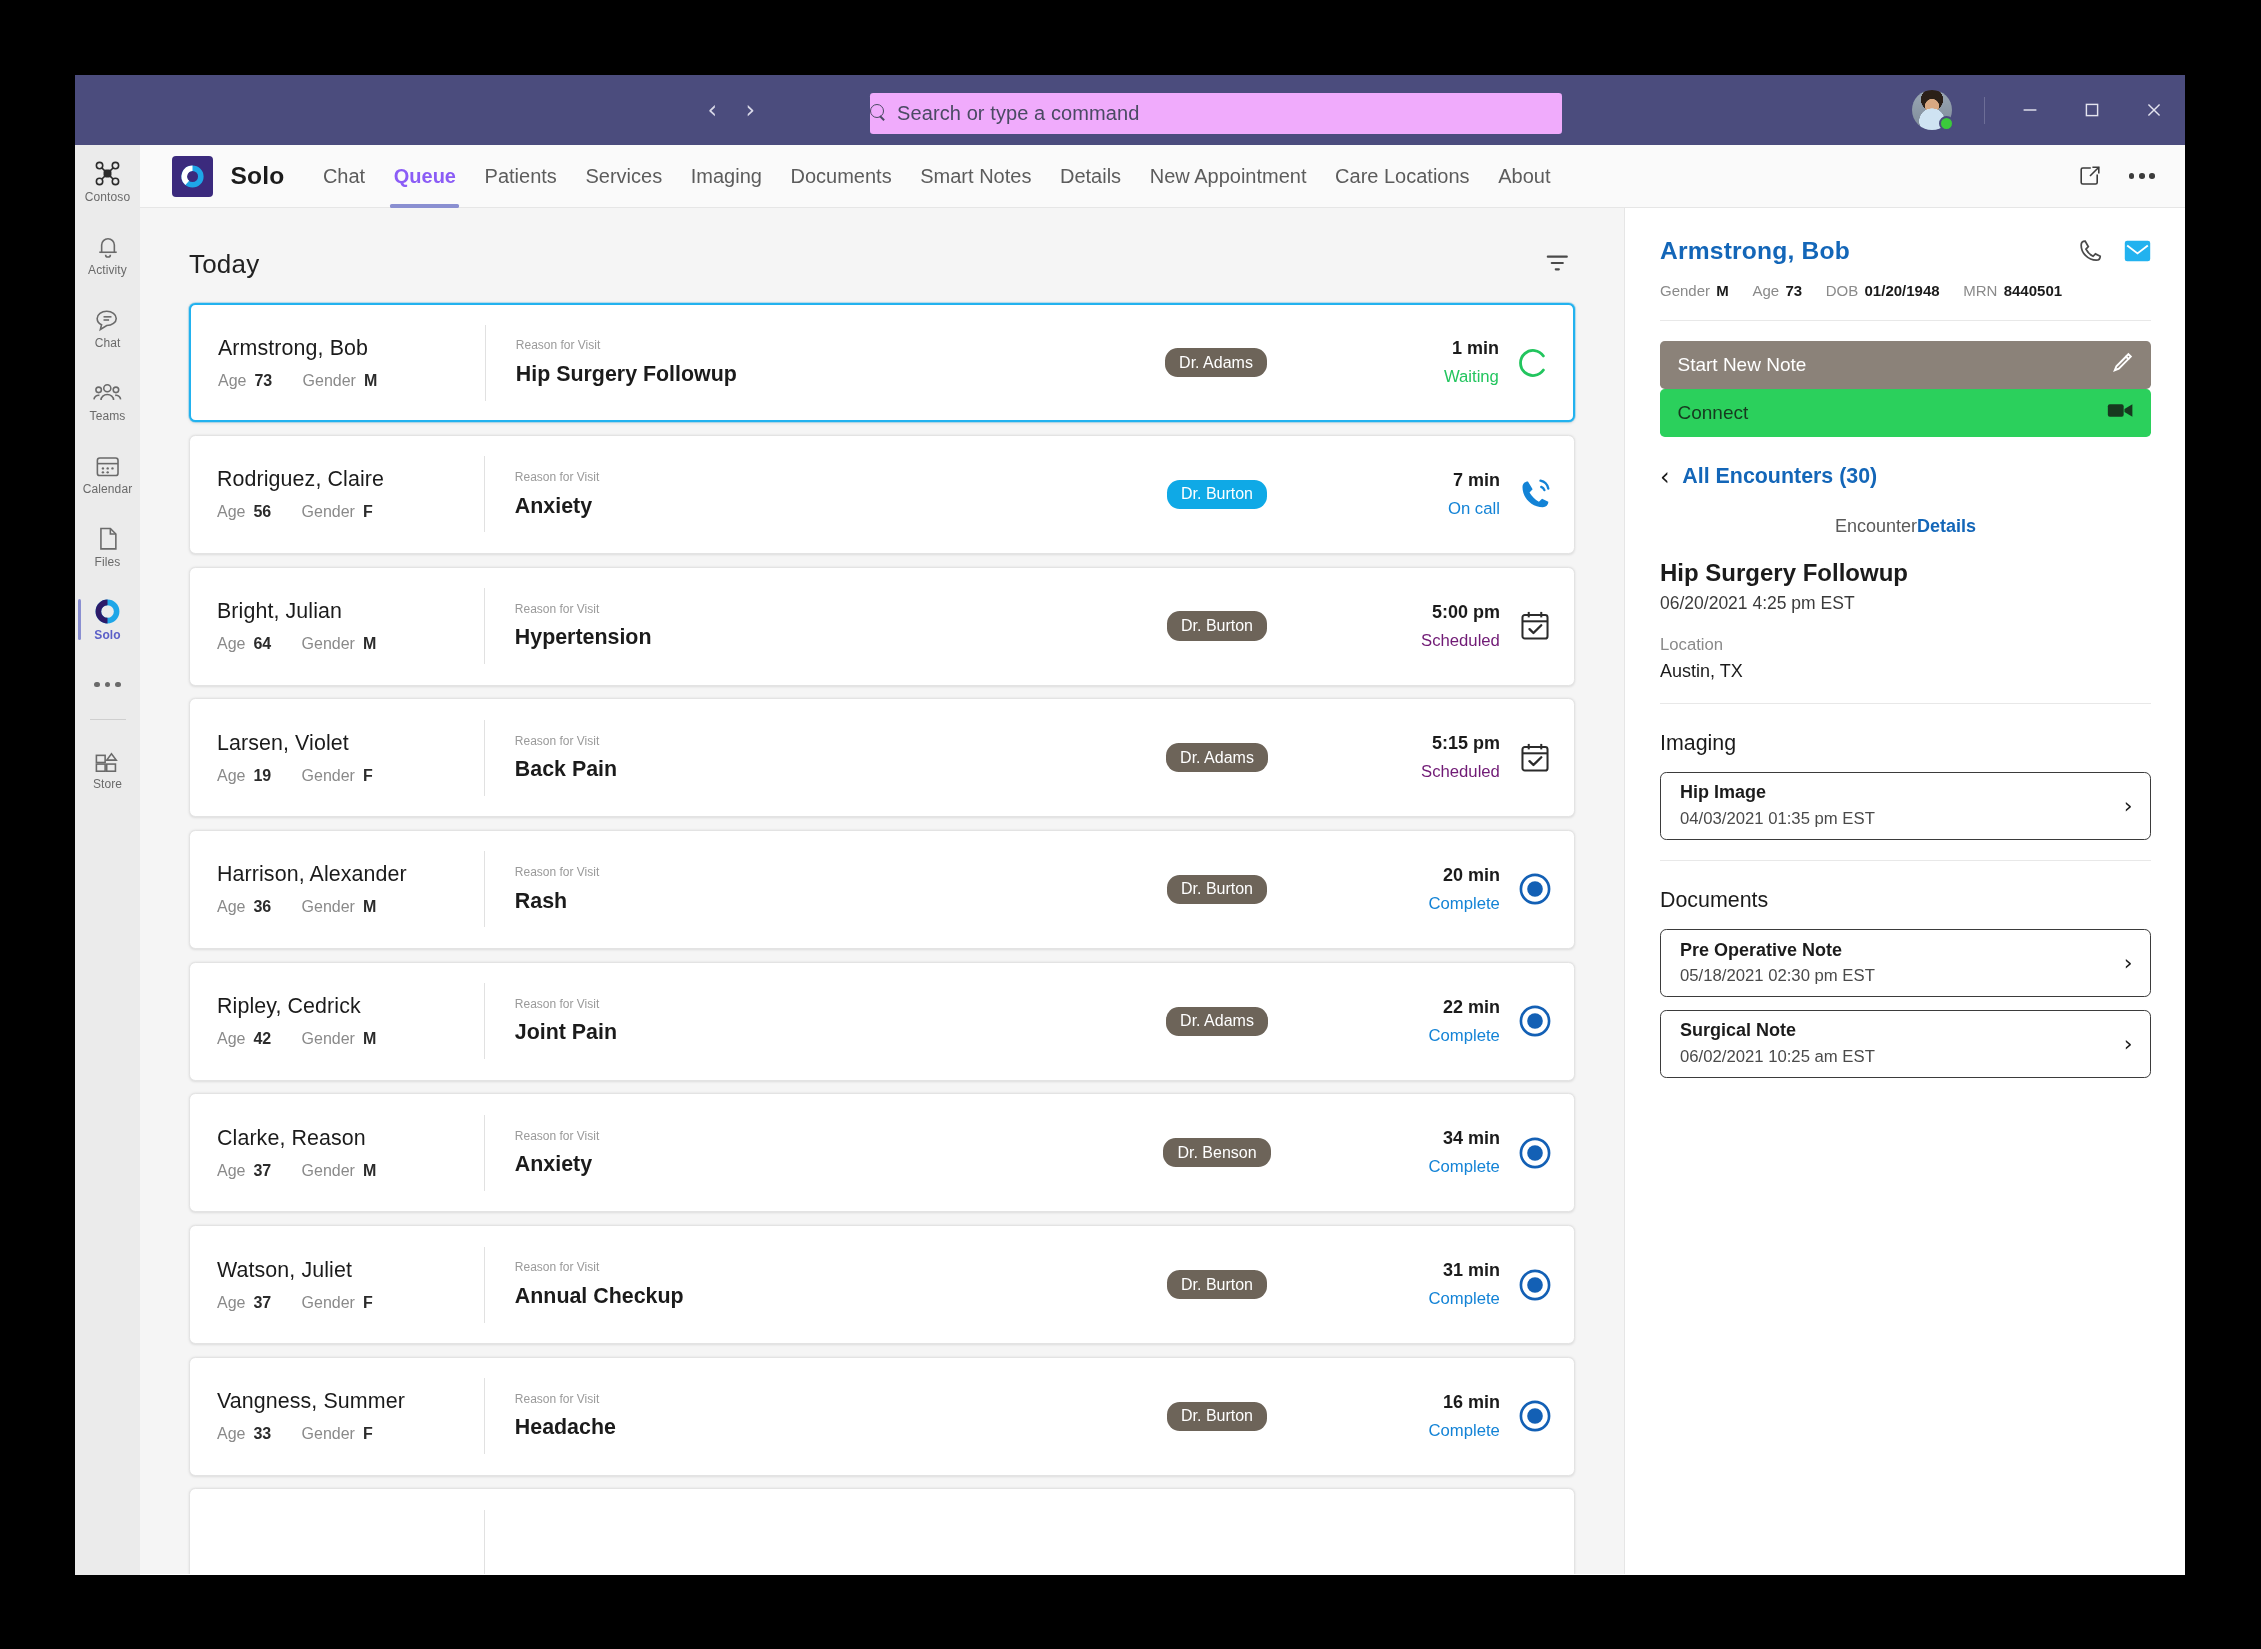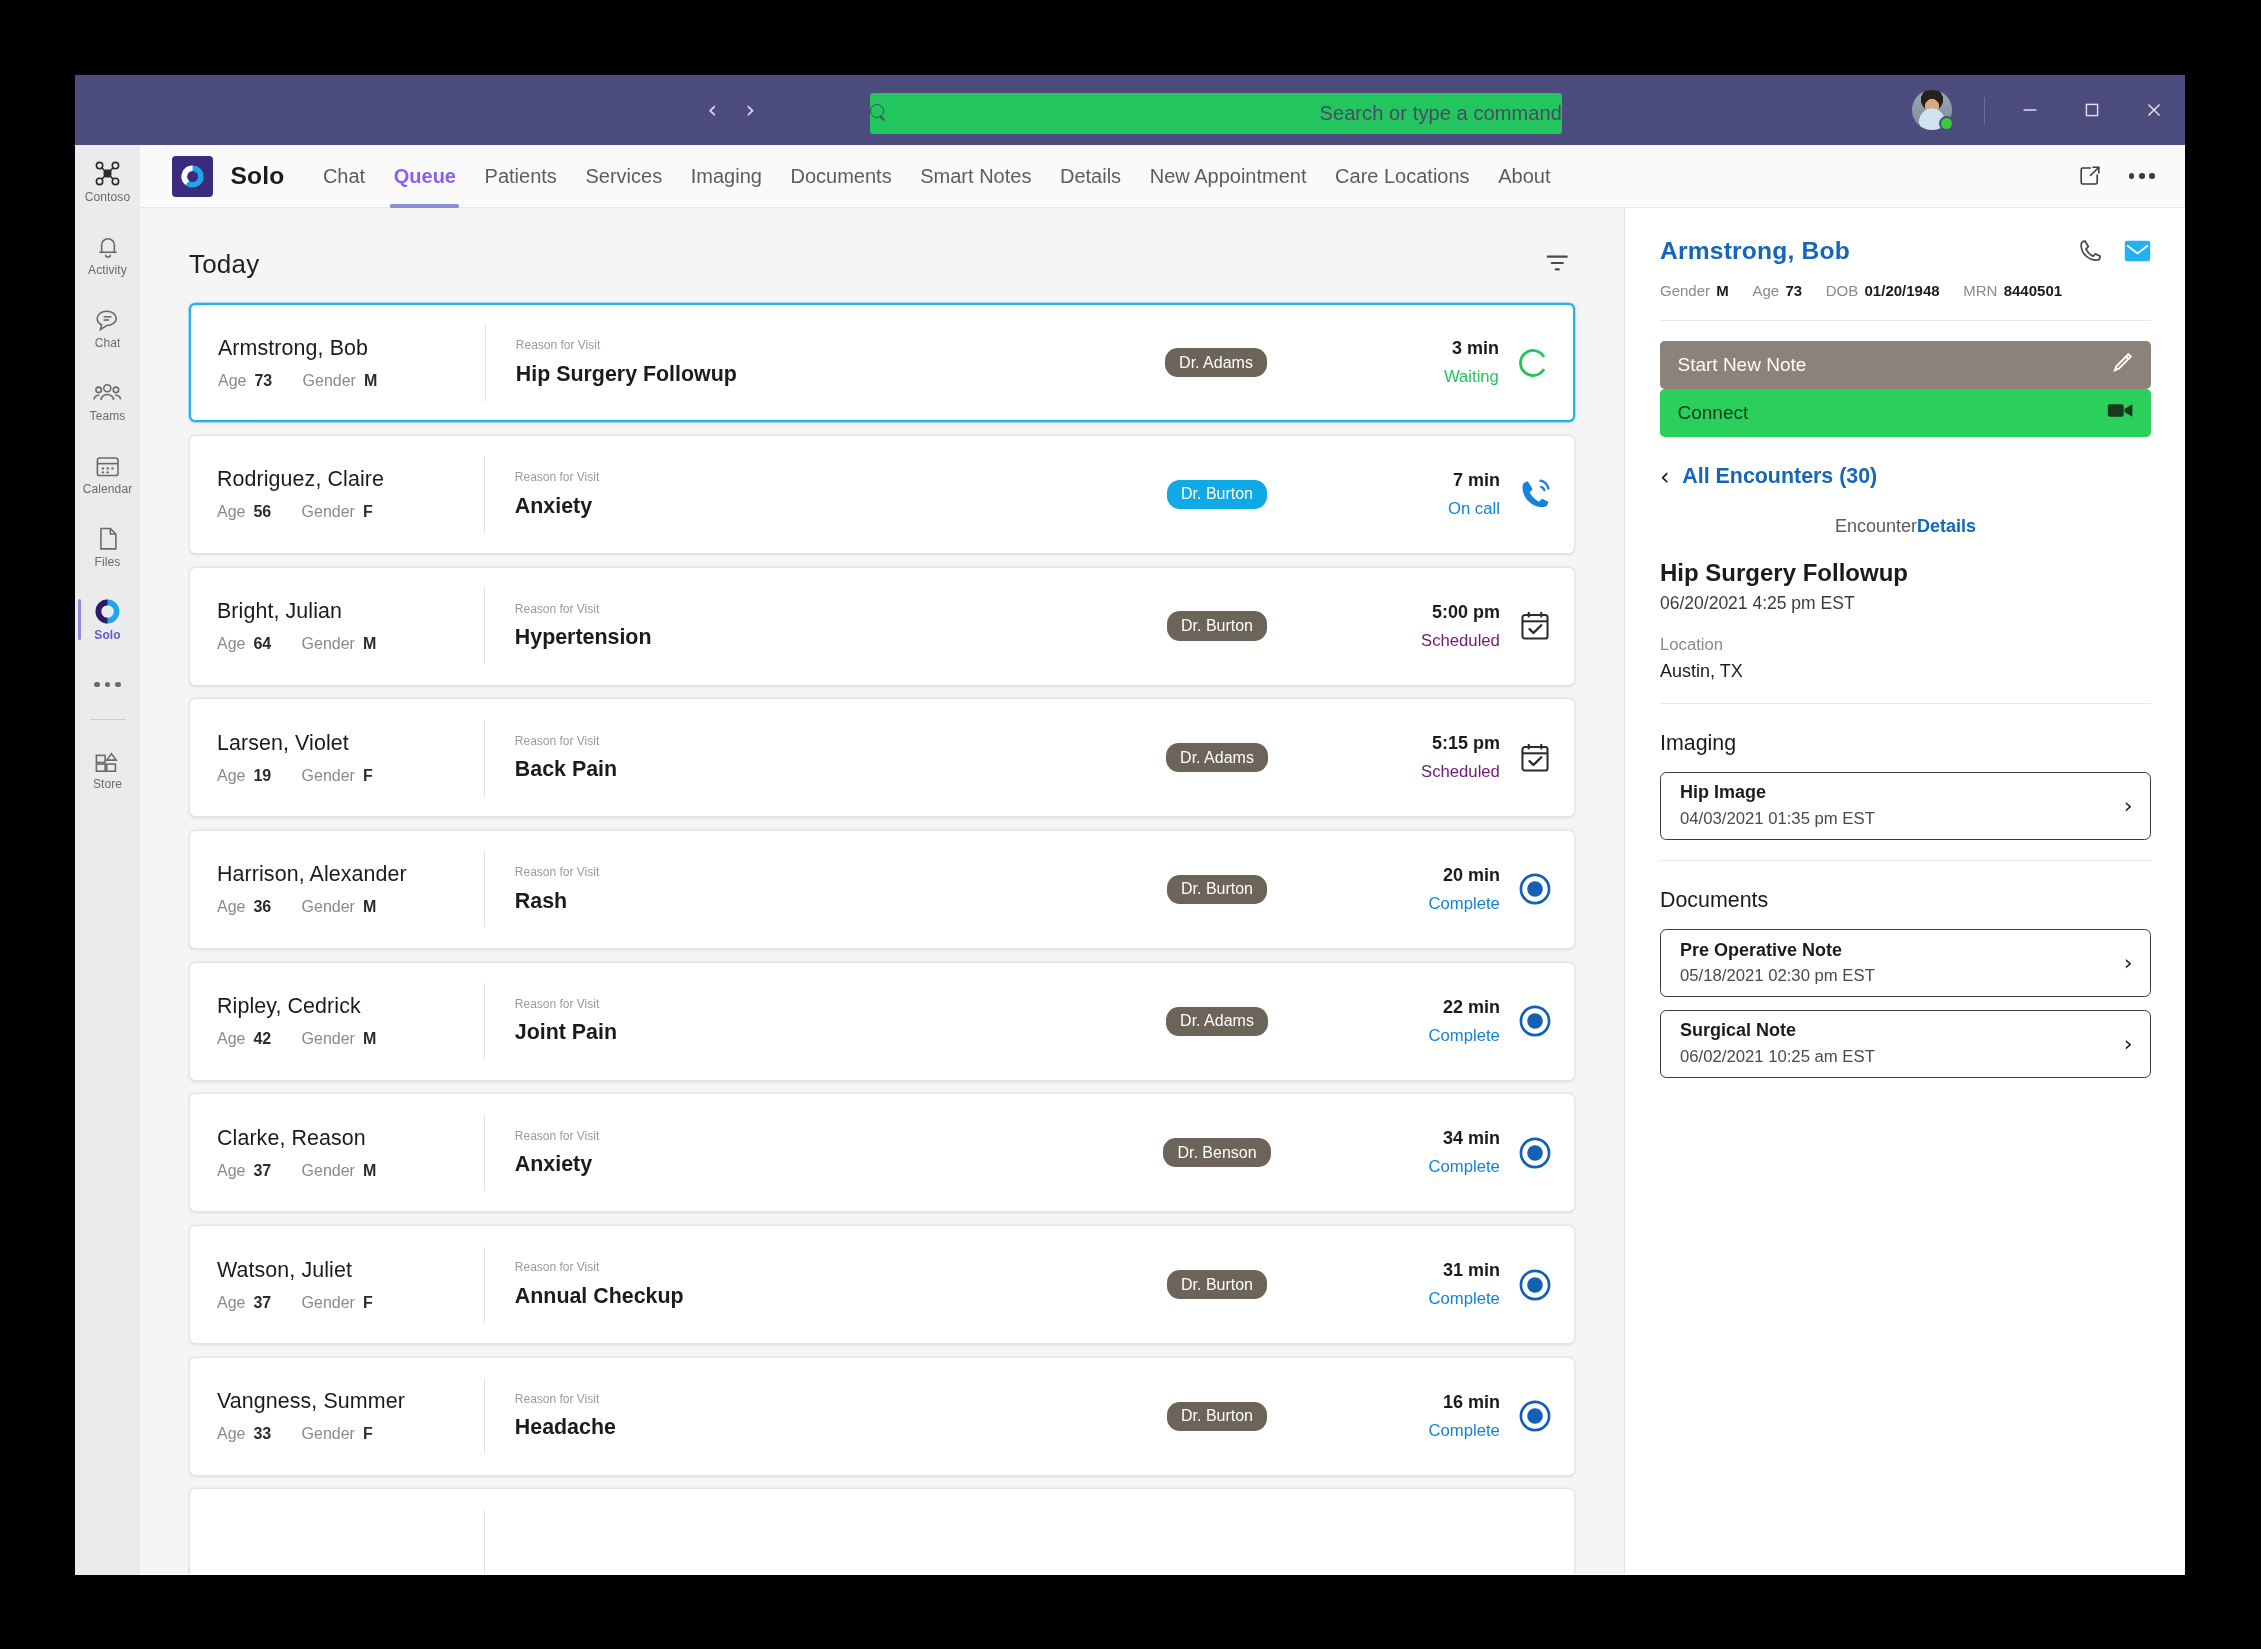--- a/index.html
+++ b/index.html
@@ -35,22 +35,22 @@
     display: flex; align-items: center; gap: 17.5px;
   }
   .nav-arrow {
     color: #d9d9e8; font-size: 24px; line-height: 1;
     width: 20.6px; text-align: center; cursor: pointer;
     font-family: "DejaVu Sans", sans-serif;
   }
   #searchbox {
     position: absolute; left: 795px; top: 17.5px;
     width: 692px; height: 41px;
-    background: #22c55e; border-radius: 3.2px;
-    display: flex; align-items: center; justify-content: space-between;
+    background: #f0abfc; border-radius: 3.2px;
+    display: flex; align-items: center; justify-content: flex-start;
     gap: 9.5px; cursor: text;
   }
   #searchbox .mag { width: 17.5px; height: 17.5px; position: relative; }
   #searchbox .mag::before {
     content: ""; position: absolute; left: 0; top: 0;
     width: 12px; height: 12px; border: 1.7px solid #4a4a63; border-radius: 50%;
   }
   #searchbox .mag::after {
     content: ""; position: absolute; left: 9.5px; top: 10.3px;
     width: 6.3px; height: 1.7px; background: #4a4a63;
@@ -449,21 +449,21 @@
             <div class="divider"></div>
             <div class="col-reason">
               <div class="q-reason-label">Reason for Visit</div>
               <div class="q-reason">Hip Surgery Followup</div>
             </div>
             <div class="col-doc">
               <span class="doc-pill">Dr. Adams</span>
             </div>
             <div class="col-status">
               <div class="status-text">
-                <div class="status-time">3 min</div>
+                <div class="status-time">1 min</div>
                 <div class="status-label waiting">Waiting</div>
               </div>
               <span class="status-icon">
                 <svg width="36" height="36" viewBox="0 0 46 46" fill="none">
                   <path d="M35 14 A16 16 0 1 0 35 32" stroke="#22c55e" stroke-width="3.6" stroke-linecap="round"></path>
                 </svg>
               </span>
             </div>
           </div>
           <div class="qrow">

